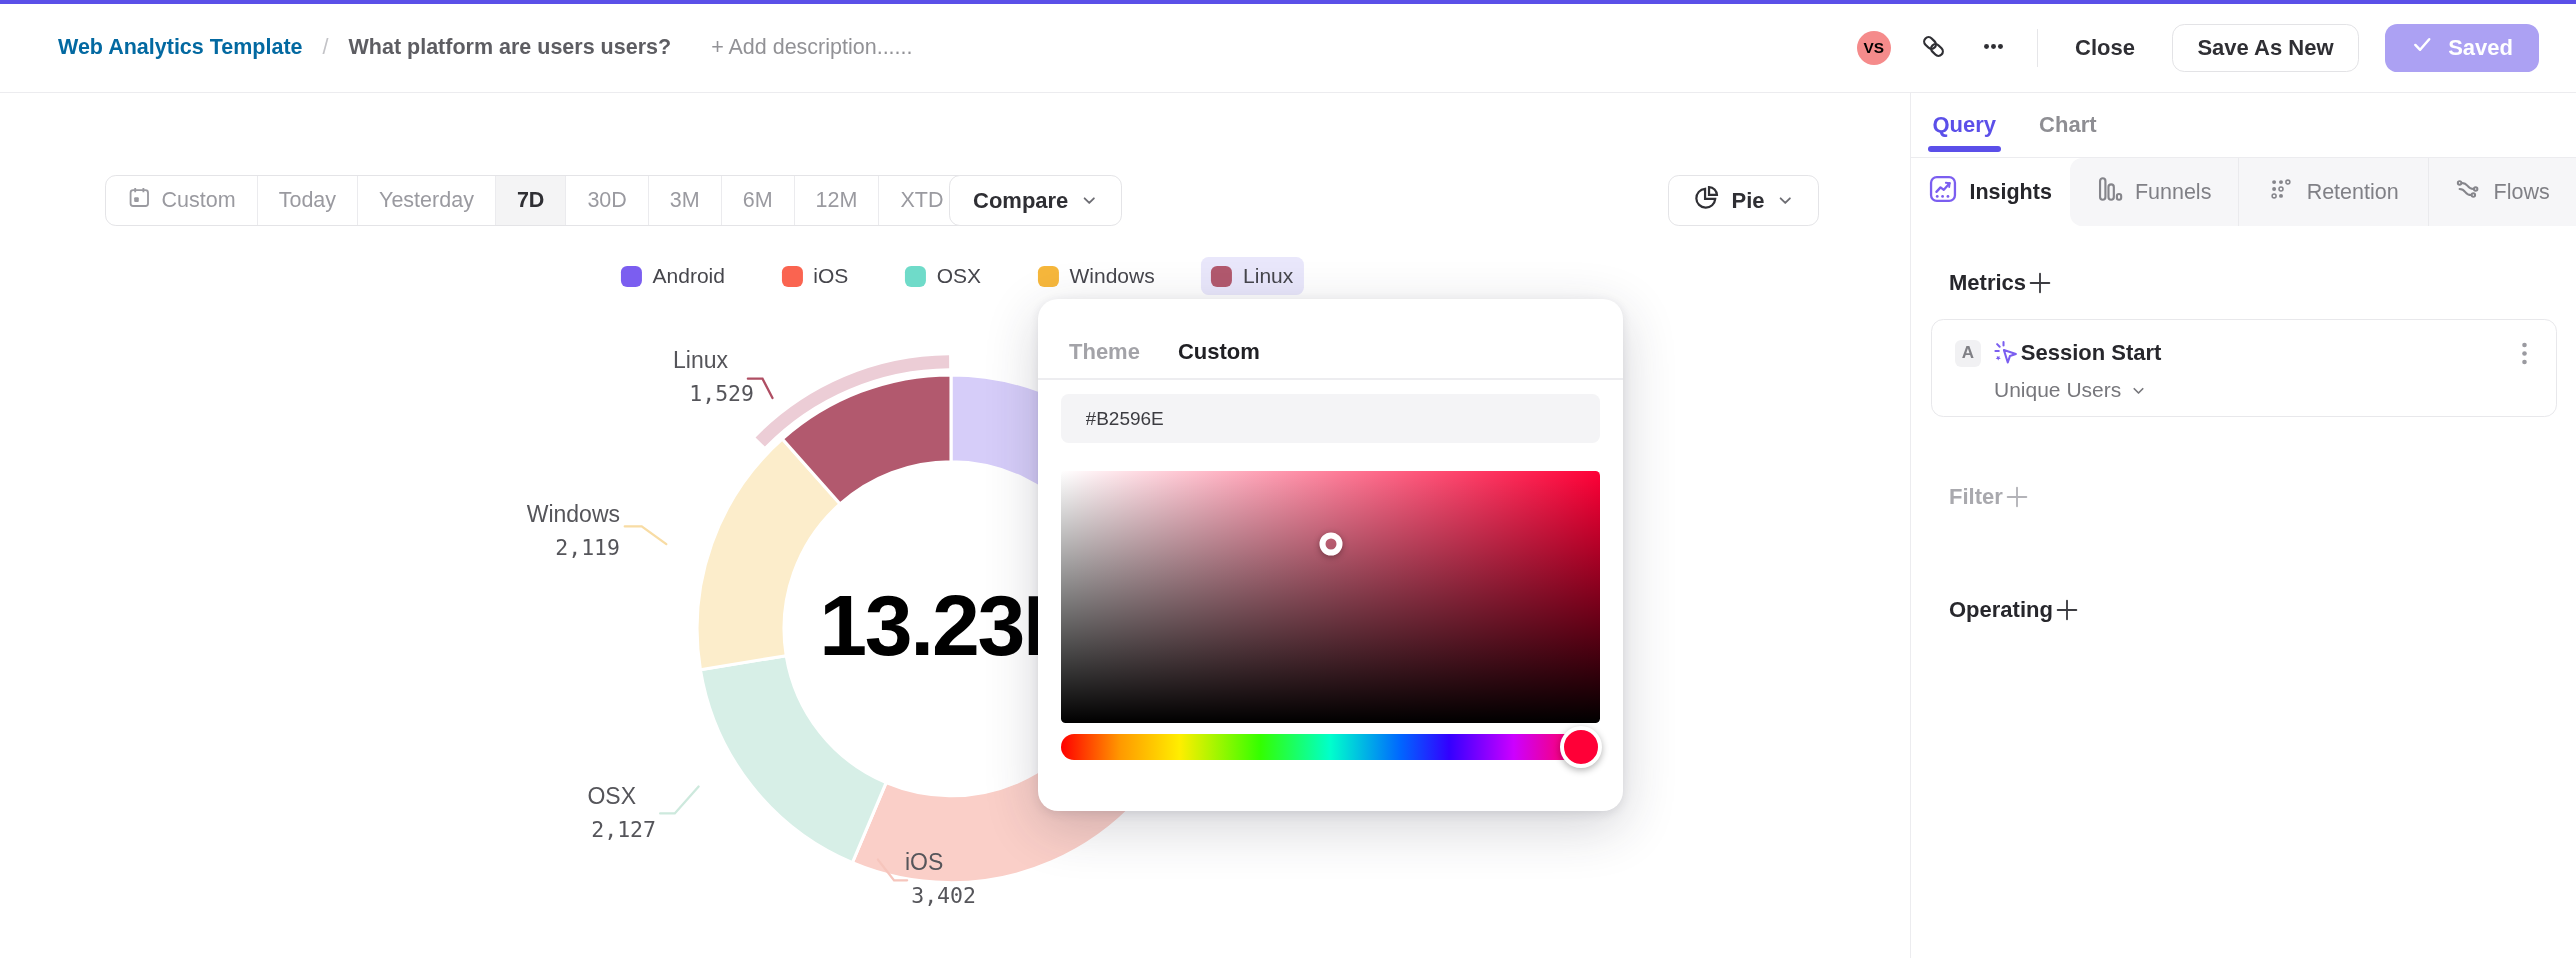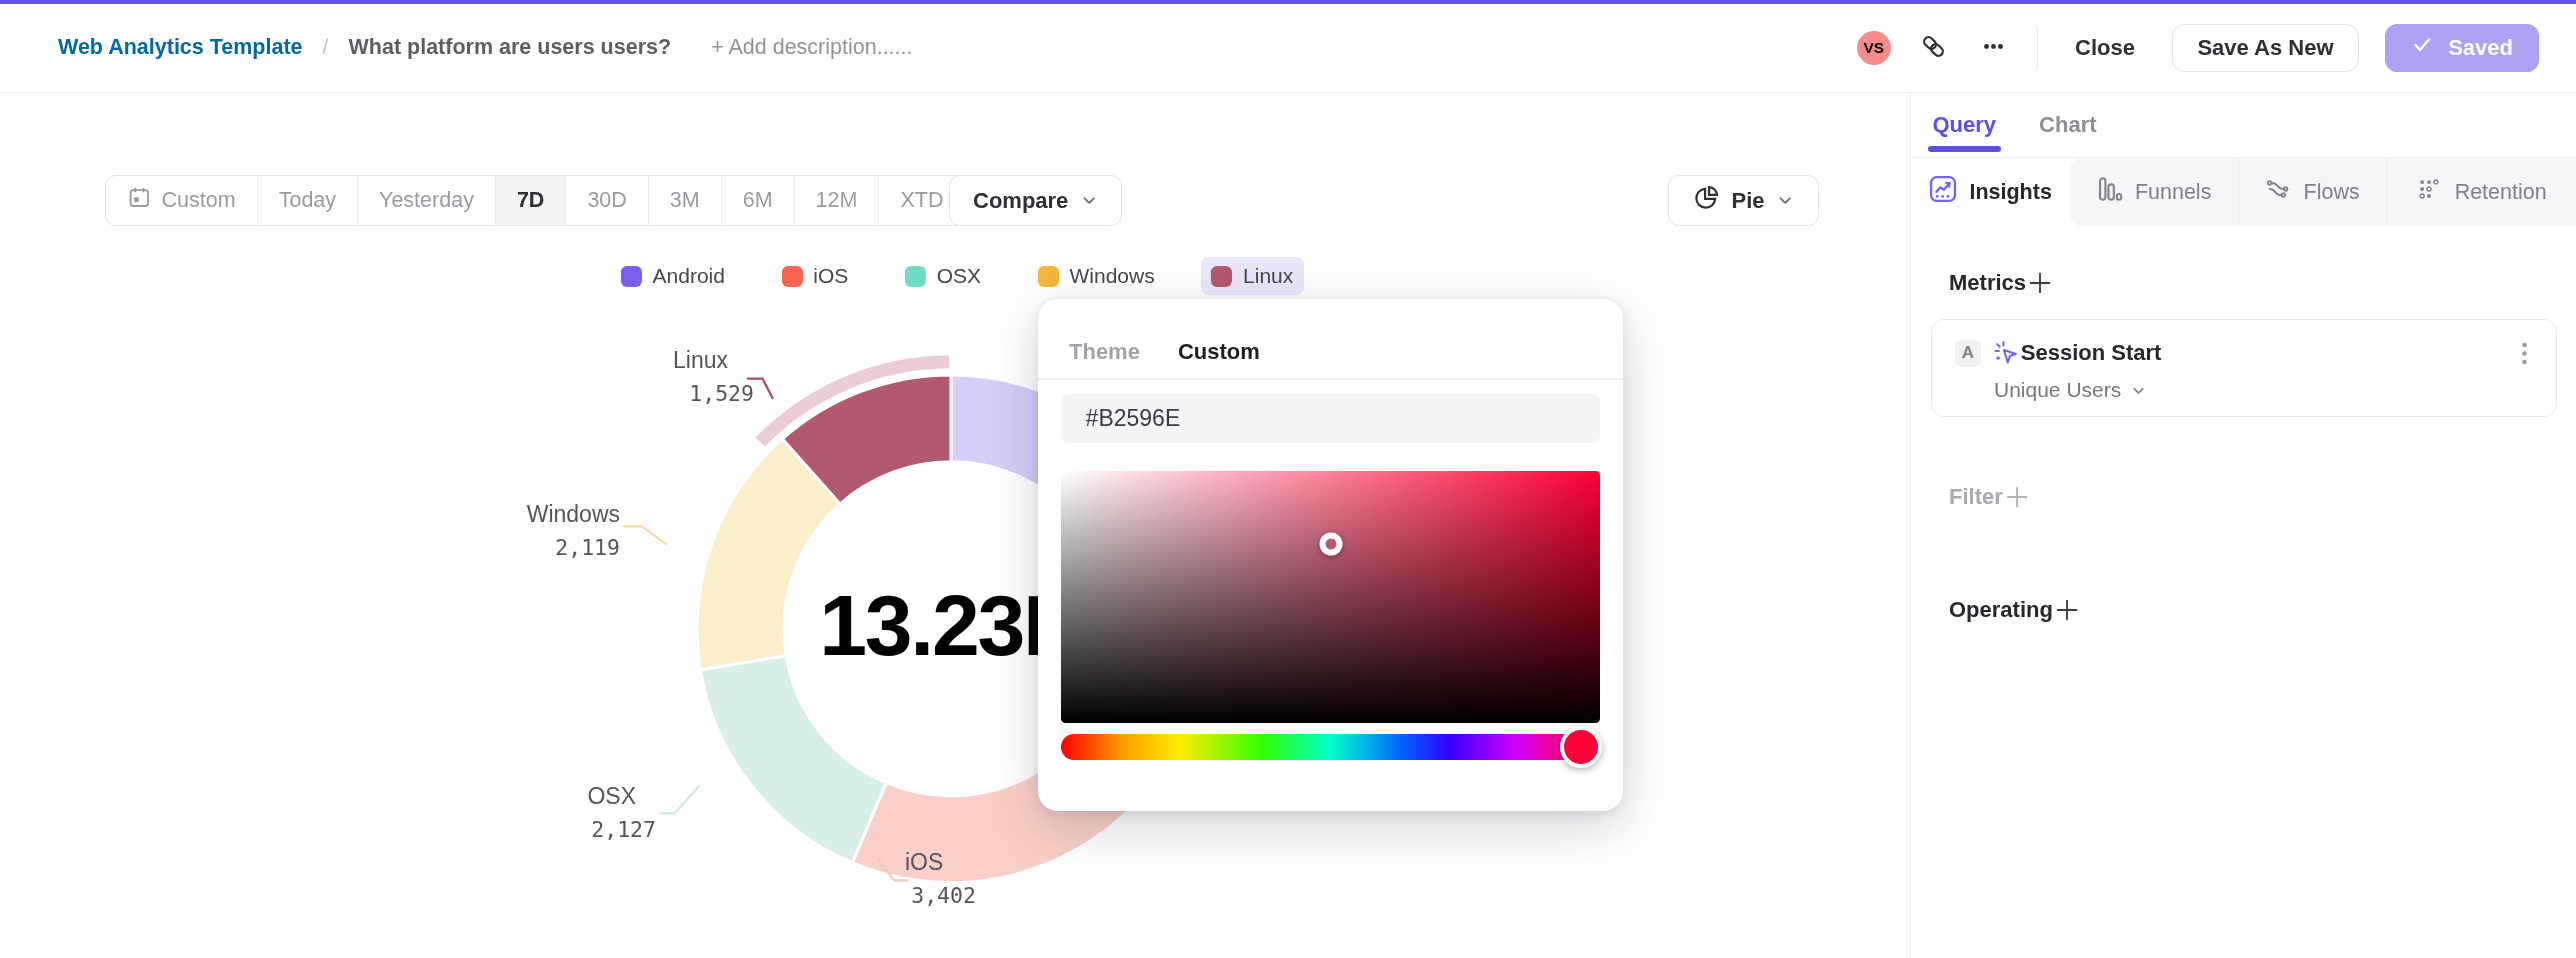--- a/index.html
+++ b/index.html
@@ -60,21 +60,21 @@
 
   
   .picker { position:absolute; left:1038px; top:299px; width:585px; height:512px; background:#fff;
             border-radius:20px; box-shadow:0 15.4px 54px rgba(40,40,60,.20), 0 2.3px 9.2px rgba(40,40,60,.10);
             z-index:6; }
   .picker-tabs { position:absolute; left:31px; top:40px; display:flex; gap:38px; font-size:22px; }
   .ptab { cursor:pointer; color:#a3a3a8; font-weight:600; }
   .ptab.active { color:#202024; font-weight:700; }
   .picker-div { position:absolute; left:0; top:79px; width:100%; height:1.5px; background:#ededf0; }
   .hex-input { position:absolute; left:23px; top:95px; width:539px; height:49px; background:#f4f4f6;
-               border:none; border-radius:7.7px; font-size:23px; color:#3c3c41; padding:0 24.6px;
+               border:none; border-radius:7.7px; font-size:19px; color:#3c3c41; padding:0 24.6px;
                font-family:"Liberation Sans", sans-serif; outline:none; }
   .sat-area { position:absolute; left:23px; top:172px; width:539px; height:252px; border-radius:4.6px; }
   .sat-marker { position:absolute; width:23px; height:23px; border:6.2px solid #fff; border-radius:50%;
                 transform:translate(-50%,-50%); box-shadow:0 1.5px 6.2px rgba(0,0,0,.35); cursor:grab; }
   .hue-track { position:absolute; left:23px; top:435px; width:539px; height:26px; border-radius:13px;
                background:linear-gradient(to right,#ff0000,#ff9900 11%,#ffee00 22%,#33ff00 37%,#00ffcc 50%,#0066ff 63%,#3300ff 72%,#cc00ff 84%,#ff0066 95%,#ff0033); cursor:pointer; }
   .hue-thumb { position:absolute; width:42px; height:42px; border-radius:50%; border:4.6px solid #fff;
                box-shadow:0 2.3px 7px rgba(0,0,0,.3); transform:translate(-50%,-50%); cursor:grab; }
 
   
@@ -312,45 +312,45 @@
       <div class="mode first-inactive" style="width:168px">
         <span>
           <svg width="26" height="26" viewBox="0 0 34 34" fill="none" stroke="#85858b" stroke-width="2.8">
             <rect x="4" y="3" width="7" height="28" rx="3.5"></rect>
             <rect x="15" y="11" width="7" height="20" rx="3.5"></rect>
             <rect x="26" y="23.5" width="5.6" height="7.5" rx="2.6"></rect>
           </svg>
         </span>
         <span>Funnels</span>
       </div>
-      <div class="mode" style="width:148px">
-        <span>
-          <svg width="26" height="26" viewBox="0 0 34 34" fill="none" stroke="#85858b" stroke-width="2.6" stroke-linecap="round">
-            <circle cx="6" cy="9" r="2.3"></circle>
-            <path d="M9 9 C 18 9, 15 17, 24 17"></path>
-            <circle cx="27" cy="17" r="2.3"></circle>
-            <path d="M6 17 C 15 17, 12 25, 21 25"></path>
-            <circle cx="24" cy="25" r="2.3"></circle>
-          </svg>
-        </span>
-        <span>Flows</span>
-      </div>
       <div class="mode" style="flex:1">
         <span>
           <svg width="26" height="26" viewBox="0 0 34 34">
             <circle cx="8" cy="8" r="2.6" fill="#85858b"></circle>
               <circle cx="17" cy="8" r="2.6" fill="#85858b"></circle>
               <circle cx="26" cy="8" r="2.6" fill="none" stroke="#85858b" stroke-width="2"></circle>
             <circle cx="8" cy="17" r="2.6" fill="#85858b"></circle>
               <circle cx="17" cy="17" r="2.6" fill="none" stroke="#85858b" stroke-width="2"></circle>
             <circle cx="8" cy="26" r="2.6" fill="none" stroke="#85858b" stroke-width="2"></circle>
               <circle cx="17" cy="26" r="2.6" fill="#85858b"></circle>
           </svg>
         </span>
         <span>Retention</span>
+      </div>
+      <div class="mode" style="width:148px">
+        <span>
+          <svg width="26" height="26" viewBox="0 0 34 34" fill="none" stroke="#85858b" stroke-width="2.6" stroke-linecap="round">
+            <circle cx="6" cy="9" r="2.3"></circle>
+            <path d="M9 9 C 18 9, 15 17, 24 17"></path>
+            <circle cx="27" cy="17" r="2.3"></circle>
+            <path d="M6 17 C 15 17, 12 25, 21 25"></path>
+            <circle cx="24" cy="25" r="2.3"></circle>
+          </svg>
+        </span>
+        <span>Flows</span>
       </div>
     </div>
 
     <div class="section-head" style="margin-top:43px">
       <span class="section-title">Metrics</span>
       <span class="plus-btn">
         <svg width="28" height="28" viewBox="0 0 36 36" stroke="#3c3c41" stroke-width="2.4" stroke-linecap="round">
             <line x1="18" y1="6" x2="18" y2="30"></line>
             <line x1="6" y1="18" x2="30" y2="18"></line>
           </svg>

